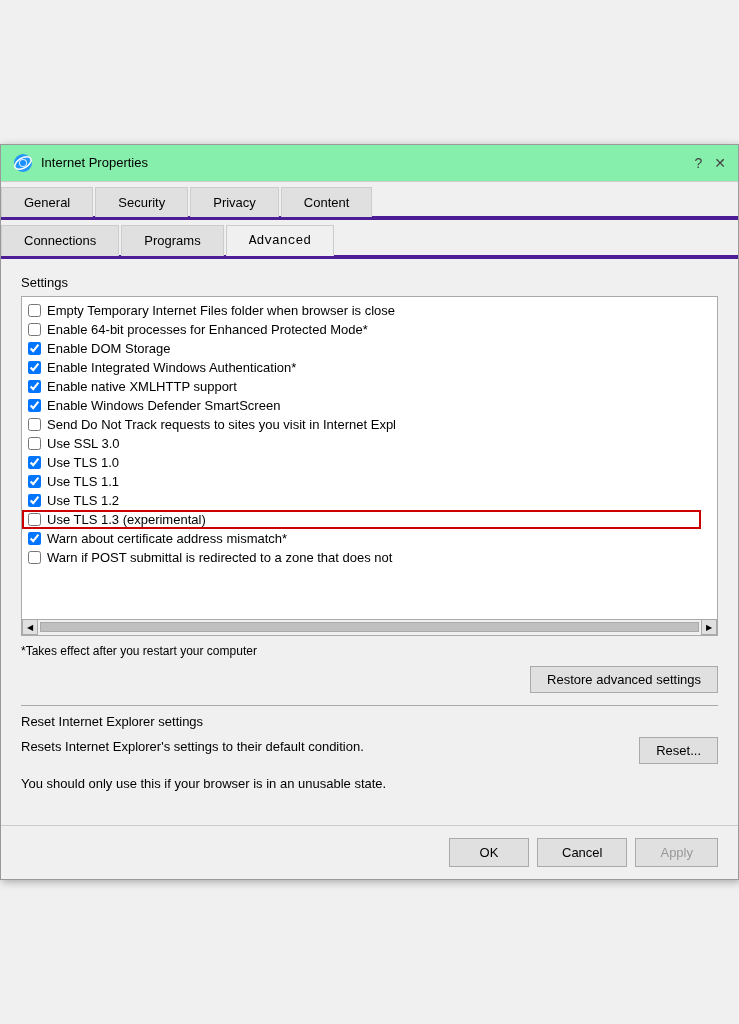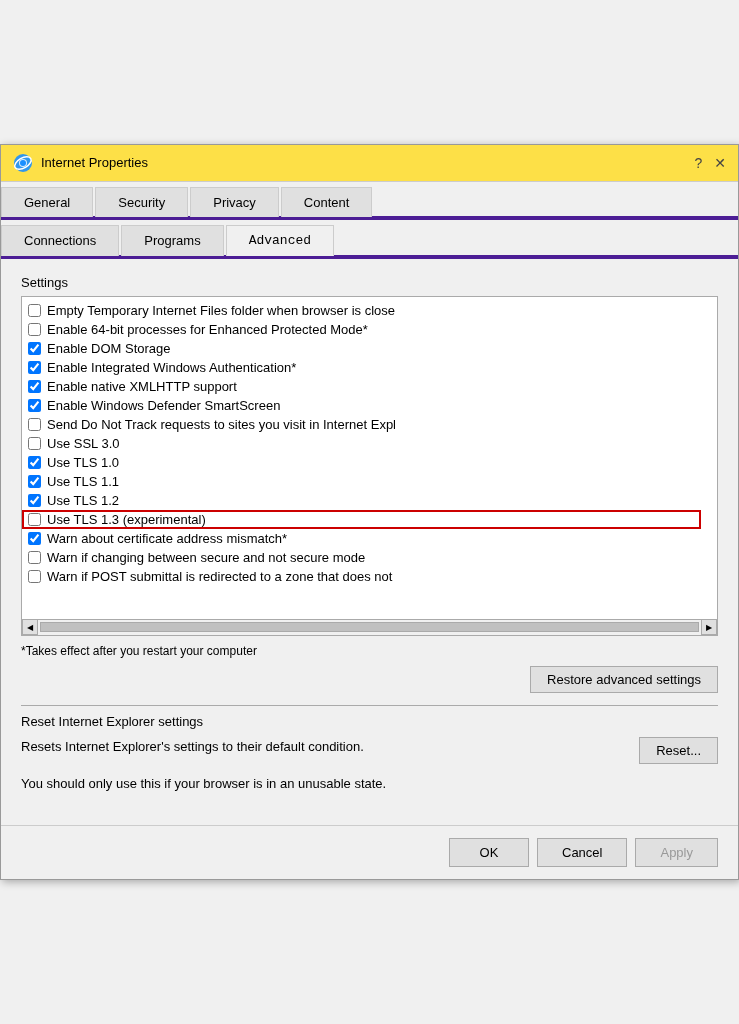--- a/index.html
+++ b/index.html
@@ -12,21 +12,21 @@
       font-family: 'Segoe UI', Tahoma, Geneva, Verdana, sans-serif;
       font-size: 13px;
     }
     .window {
       width: 739px;
       background: #f0f0f0;
       border: 1px solid #999;
       box-shadow: 2px 2px 8px rgba(0,0,0,0.3);
     }
     .title-bar {
-      background: #fde047;
+      background: #86efac;
       border-bottom: 1px solid #ccc;
       padding: 8px 12px;
       display: flex;
       align-items: center;
       justify-content: space-between;
     }
     .title-bar-left {
       display: flex;
       align-items: center;
       gap: 8px;
@@ -303,24 +303,20 @@
             <input type="checkbox" checked="" style="">
             <span>Use TLS 1.2</span>
           </div>
           <div class="setting-item highlighted">
             <input type="checkbox" style="">
             <span>Use TLS 1.3 (experimental)</span>
           </div>
           <div class="setting-item">
             <input type="checkbox" checked="" style="">
             <span>Warn about certificate address mismatch*</span>
-          </div>
-          <div class="setting-item">
-            <input type="checkbox" style="">
-            <span>Warn if changing between secure and not secure mode</span>
           </div>
           <div class="setting-item">
             <input type="checkbox" style="">
             <span>Warn if POST submittal is redirected to a zone that does not</span>
           </div>
         </div>
 
       <div class="horiz-scroll">
         <div class="horiz-scroll-arrow">◀</div>
         <div class="horiz-thumb"></div>

